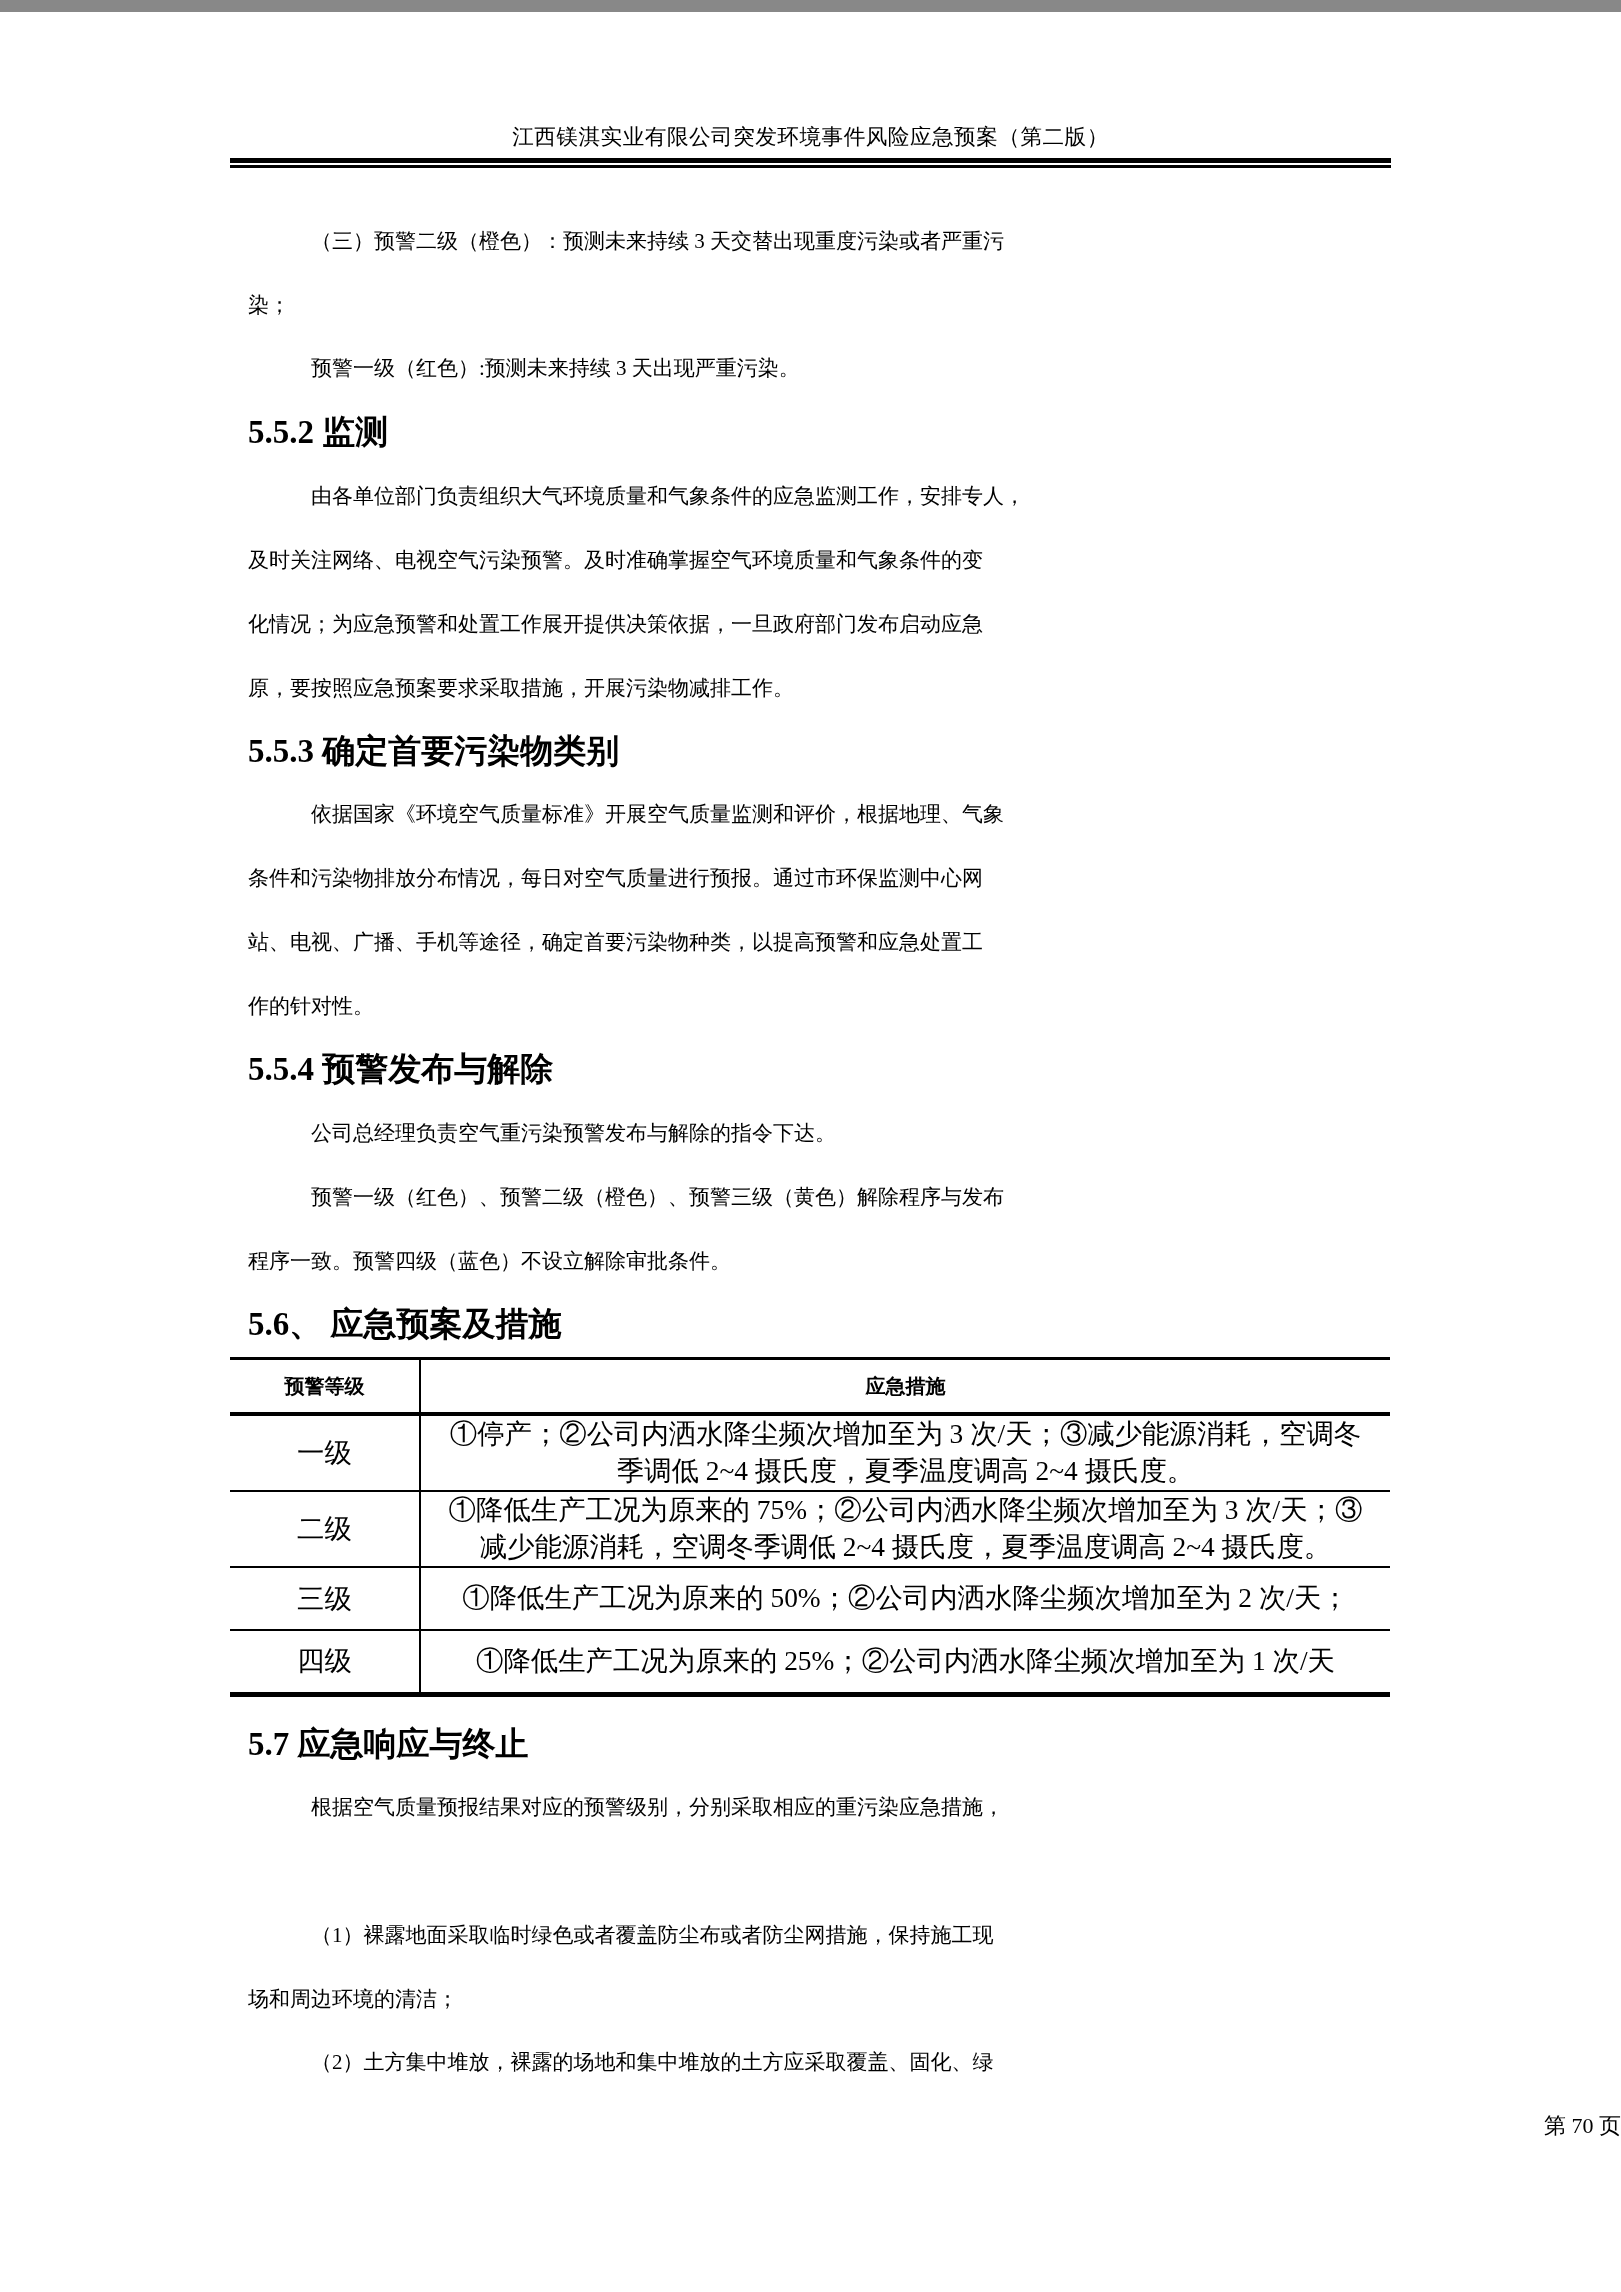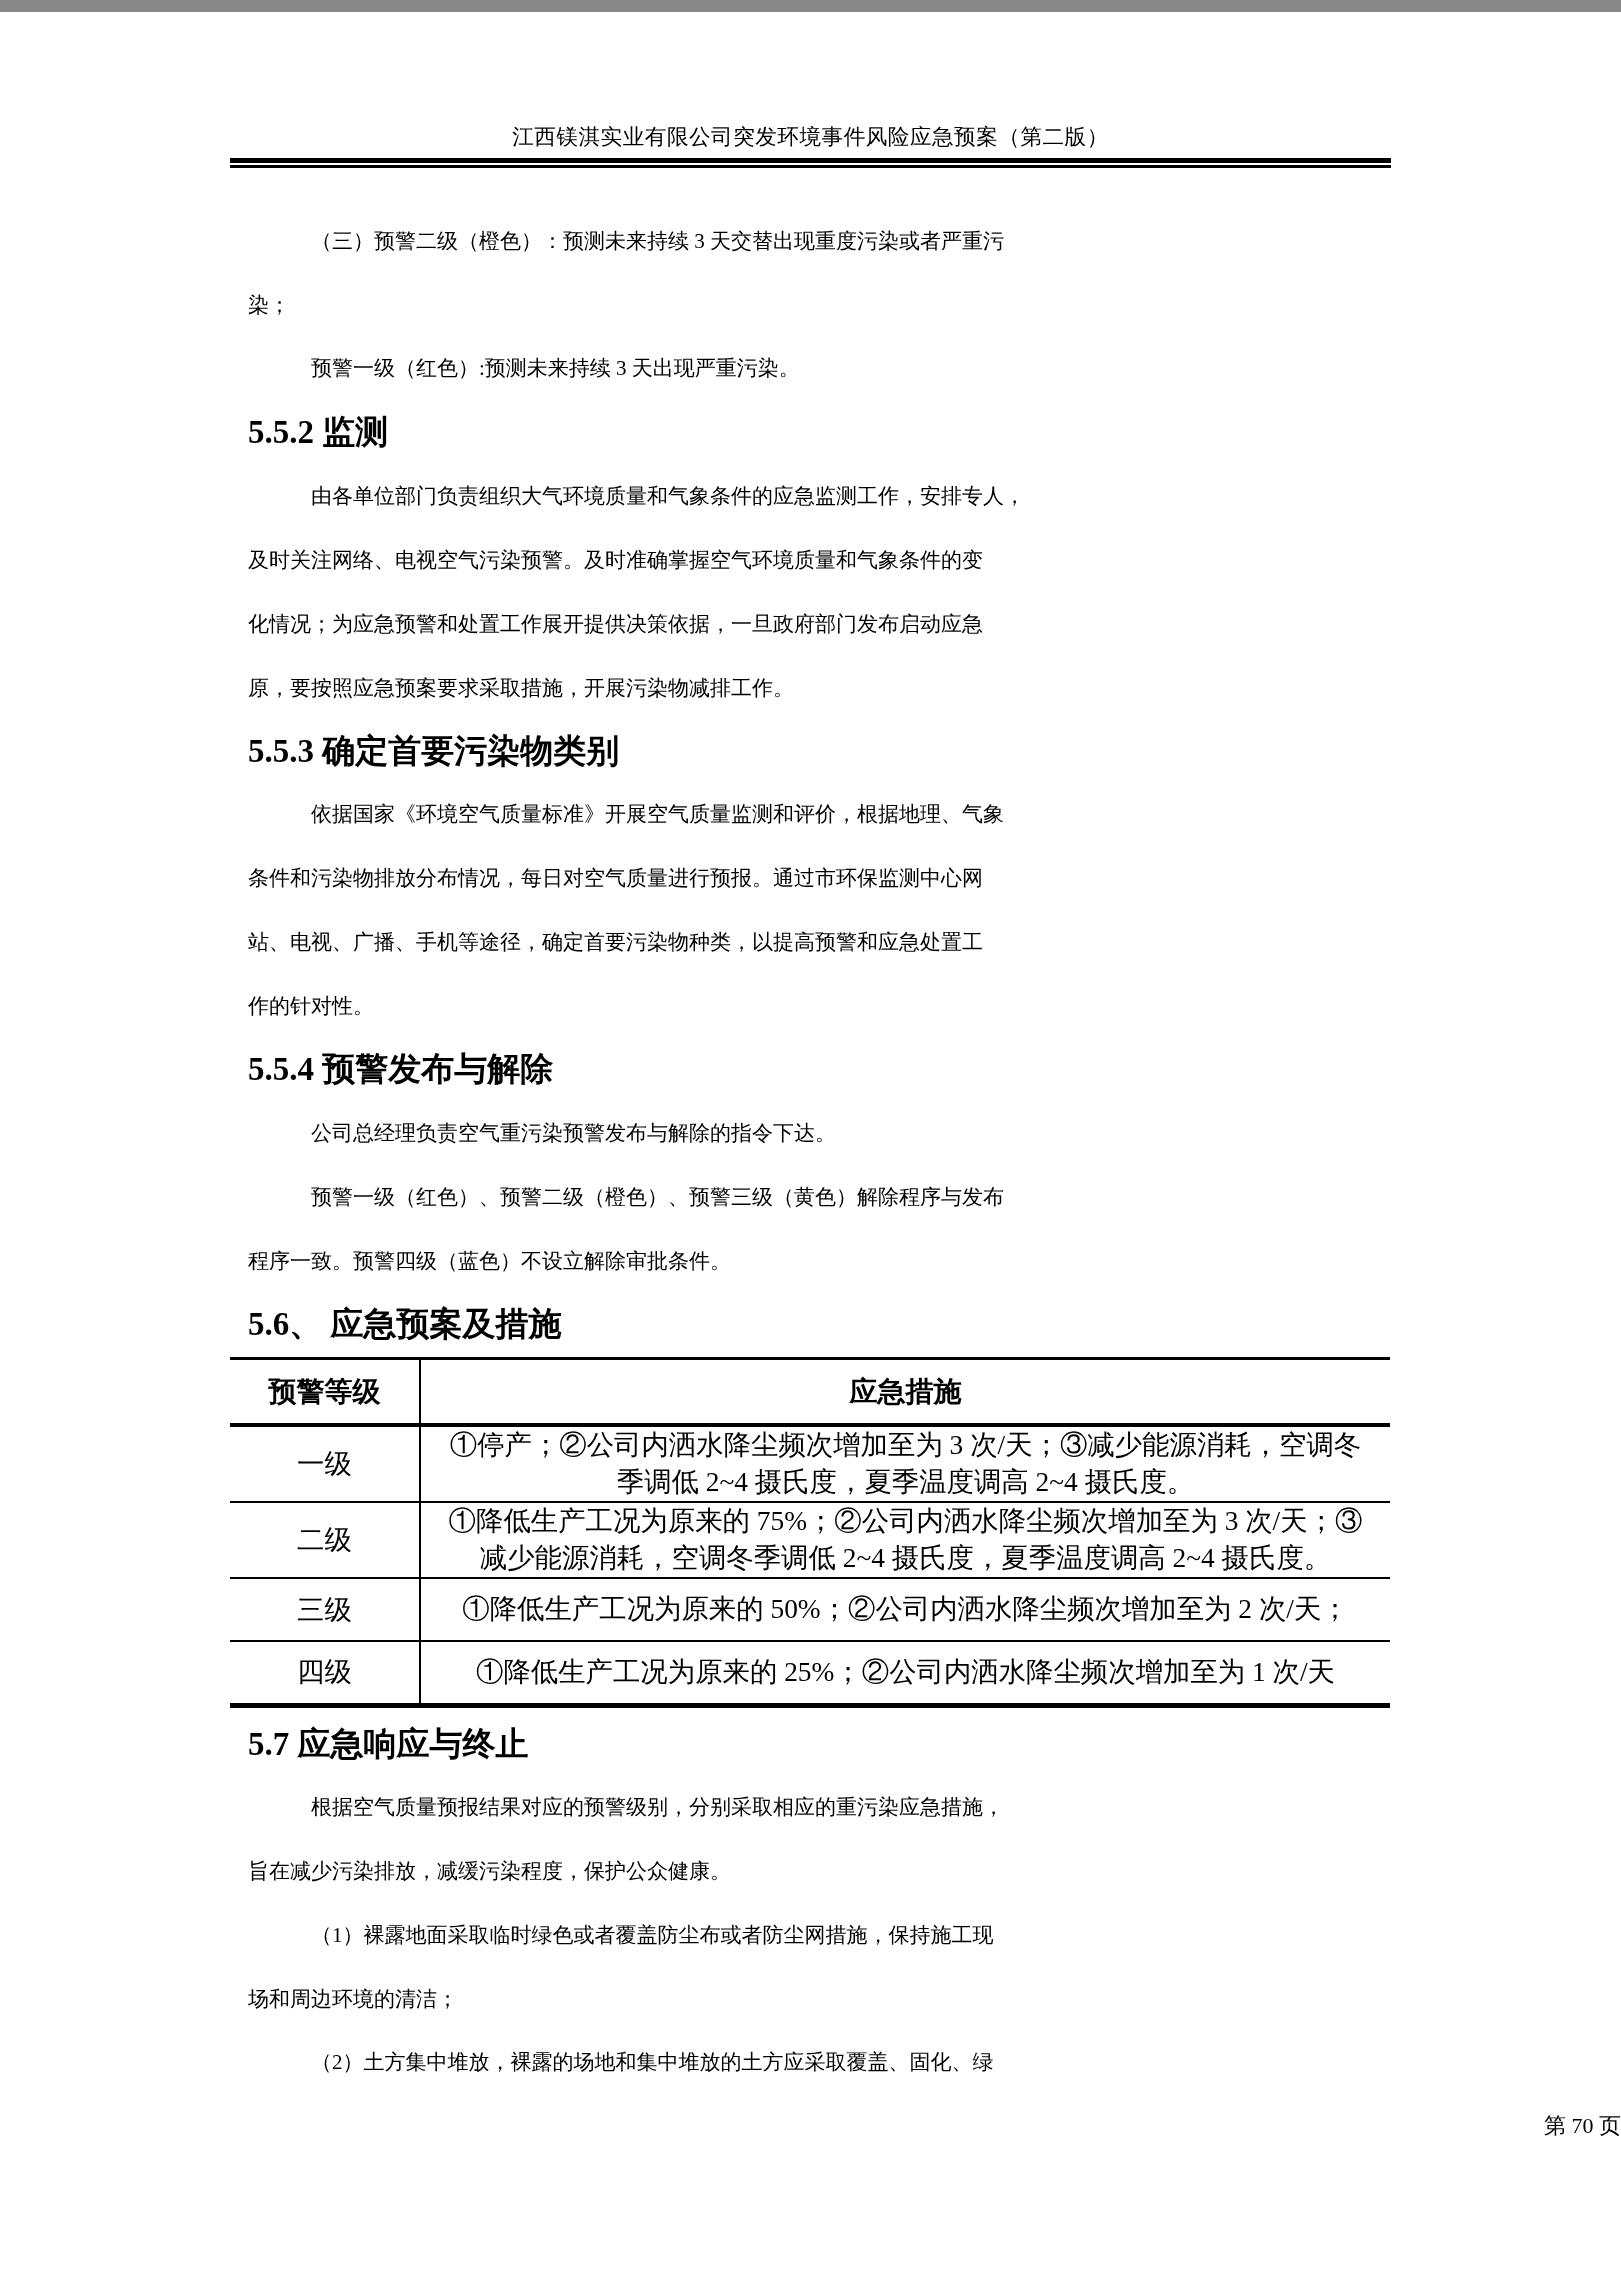--- a/index.html
+++ b/index.html
@@ -37,21 +37,21 @@
     border-collapse:collapse; table-layout:fixed;
     border-top:3.9px solid #000; border-bottom:5.9px solid #000;
     font-size:27.4px; text-align:center;
   }
   .tbl thead tr { border-bottom:4.9px solid #000; }
   .tbl tbody tr { border-bottom:2.9px solid #000; }
   .tbl tbody tr:last-child { border-bottom:none; }
   .tbl .c1 { width:189px; border-right:2px solid #000; }
   .tbl th {
     font-family:"Liberation Sans","DejaVu Sans",sans-serif;
-    font-size:28px; font-weight:bold; padding:12.7px 0;
+    font-size:20px; font-weight:bold; padding:12.7px 0;
   }
   .tbl td { vertical-align:middle; padding:0; }
   .tbl .mline { line-height:37px; }
   .tbl tr.single td { padding:11.8px 0; }
   .tbl td.lvl { font-size:27.4px; }
 
   
   .pg-footer {
     position:absolute; top:2098px; left:0; width:100%;
     text-align:right; font-size:22px; line-height:31px;
@@ -157,21 +157,20 @@
     </tbody>
   </table>
 
   <h3 class="hd" style="top:1700px">
     <span class="hnum">5.7</span>
     <span class="htxt">应急响应与终止</span>
   </h3>
 
   <div class="para" style="top:1763px">
     <div class="ln ind">根据空气质量预报结果对应的预警级别，分别采取相应的重污染应急措施，</div>
-    <div class="ln">旨在减少污染排放，减缓污染程度，保护公众健康。</div>
   </div>
 
   <div class="para" style="top:1891px">
     <div class="ln ind">（1）裸露地面采取临时绿色或者覆盖防尘布或者防尘网措施，保持施工现</div>
     <div class="ln">场和周边环境的清洁；</div>
   </div>
 
   <div class="para" style="top:2018px">
     <div class="ln ind">（2）土方集中堆放，裸露的场地和集中堆放的土方应采取覆盖、固化、绿</div>
   </div>

